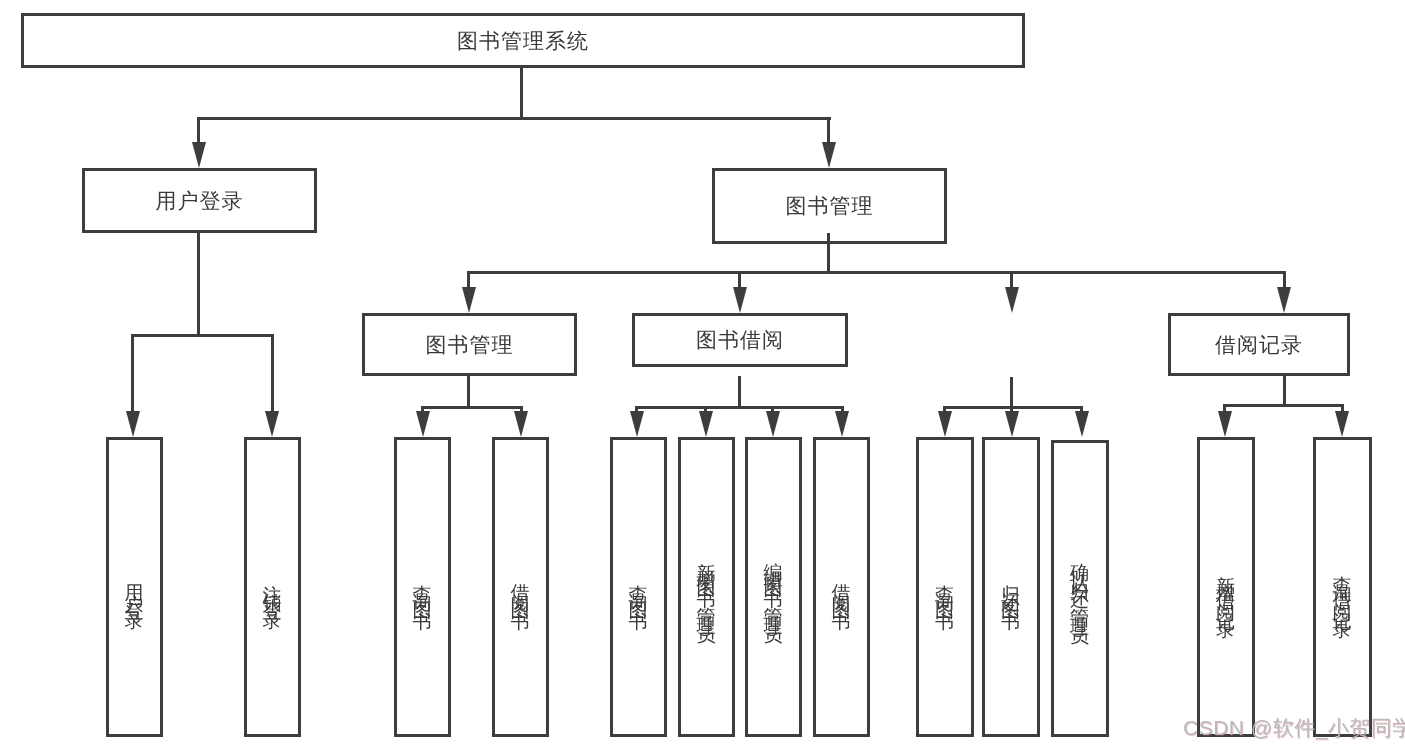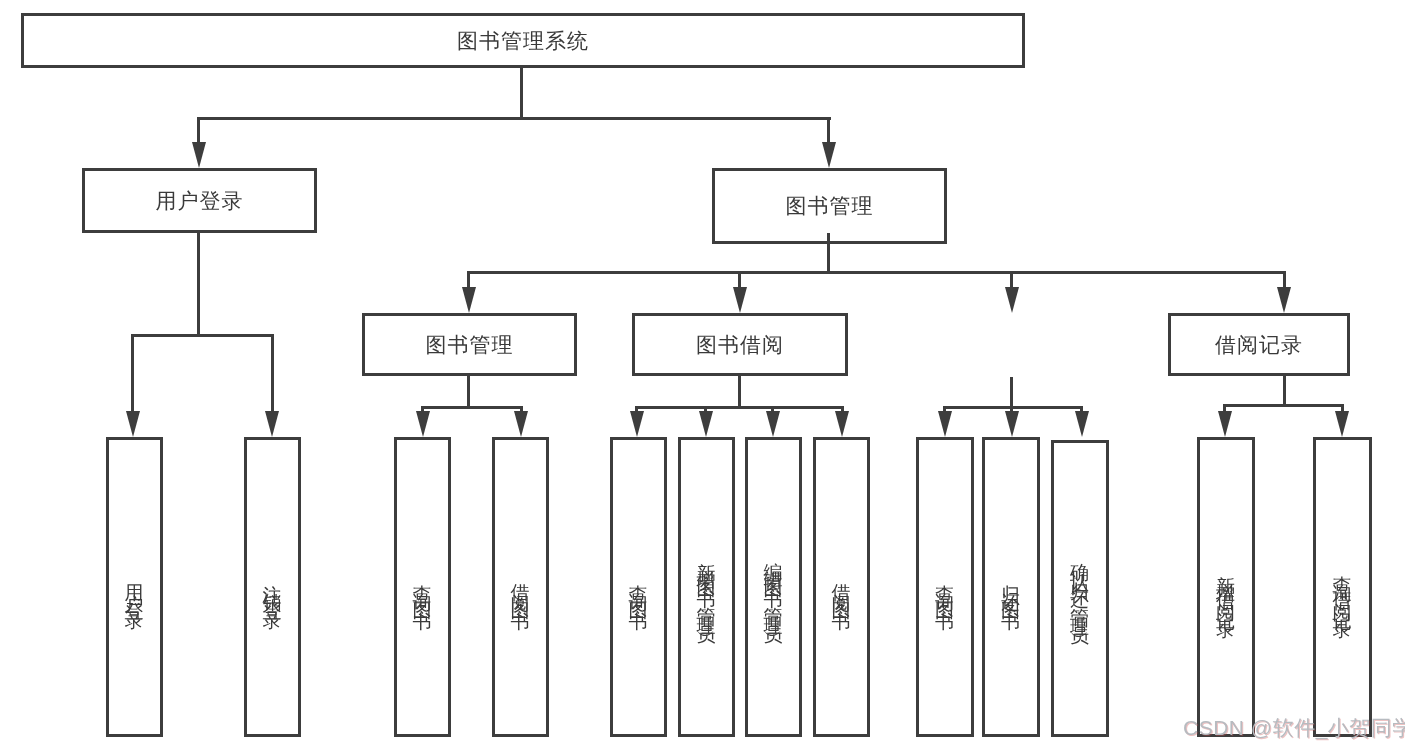--- a/index.html
+++ b/index.html
@@ -70,21 +70,21 @@
   <div class="vline" style="left:738px;top:271px;height:19px;"></div>
   <div class="arrow" style="left:733px;top:287px;"></div>
   <div class="vline" style="left:1010px;top:271px;height:19px;"></div>
   <div class="arrow" style="left:1005px;top:287px;"></div>
   <div class="vline" style="left:1283px;top:271px;height:19px;"></div>
   <div class="arrow" style="left:1277px;top:287px;"></div>
 
   <div class="node" style="left:362px;top:313px;width:215px;height:63px;">
     <span>图书管理</span>
   </div>
-  <div class="node" style="left:632px;top:313px;width:216px;height:63px;">
+  <div class="node" style="left:632px;top:313px;width:216px;height:54px;">
     <span>图书借阅</span>
   </div>
   <div class="node" style="left:1168px;top:313px;width:182px;height:63px;">
     <span>借阅记录</span>
   </div>
 
   <div class="vline" style="left:467px;top:376px;height:33px;"></div>
   <div class="hline" style="left:421px;top:406px;width:102px;"></div>
   <div class="vline" style="left:421px;top:406px;height:8px;"></div>
   <div class="arrow" style="left:416px;top:411px;"></div>

